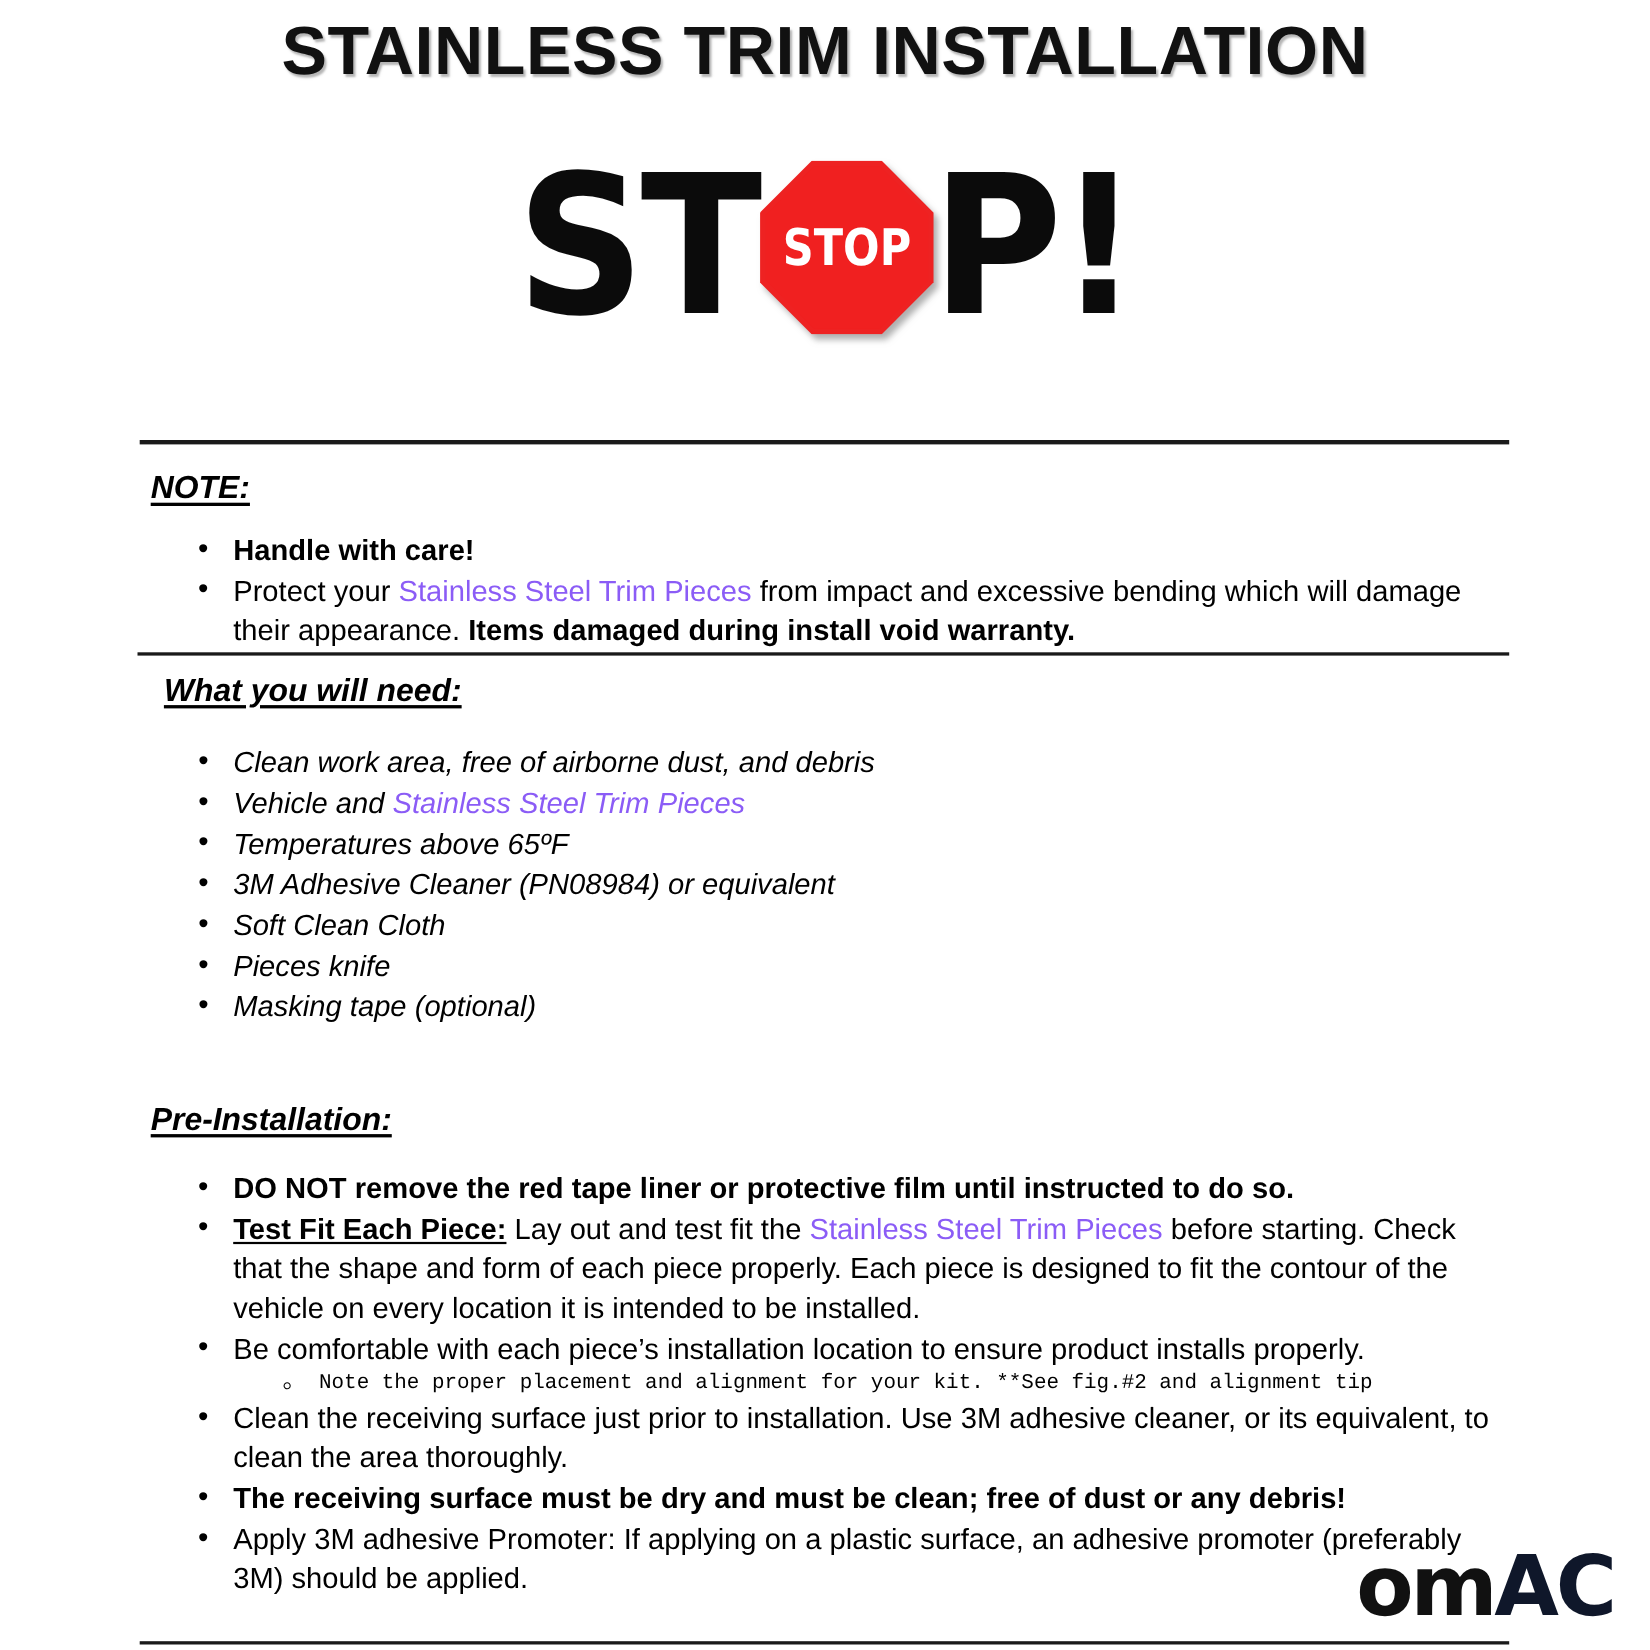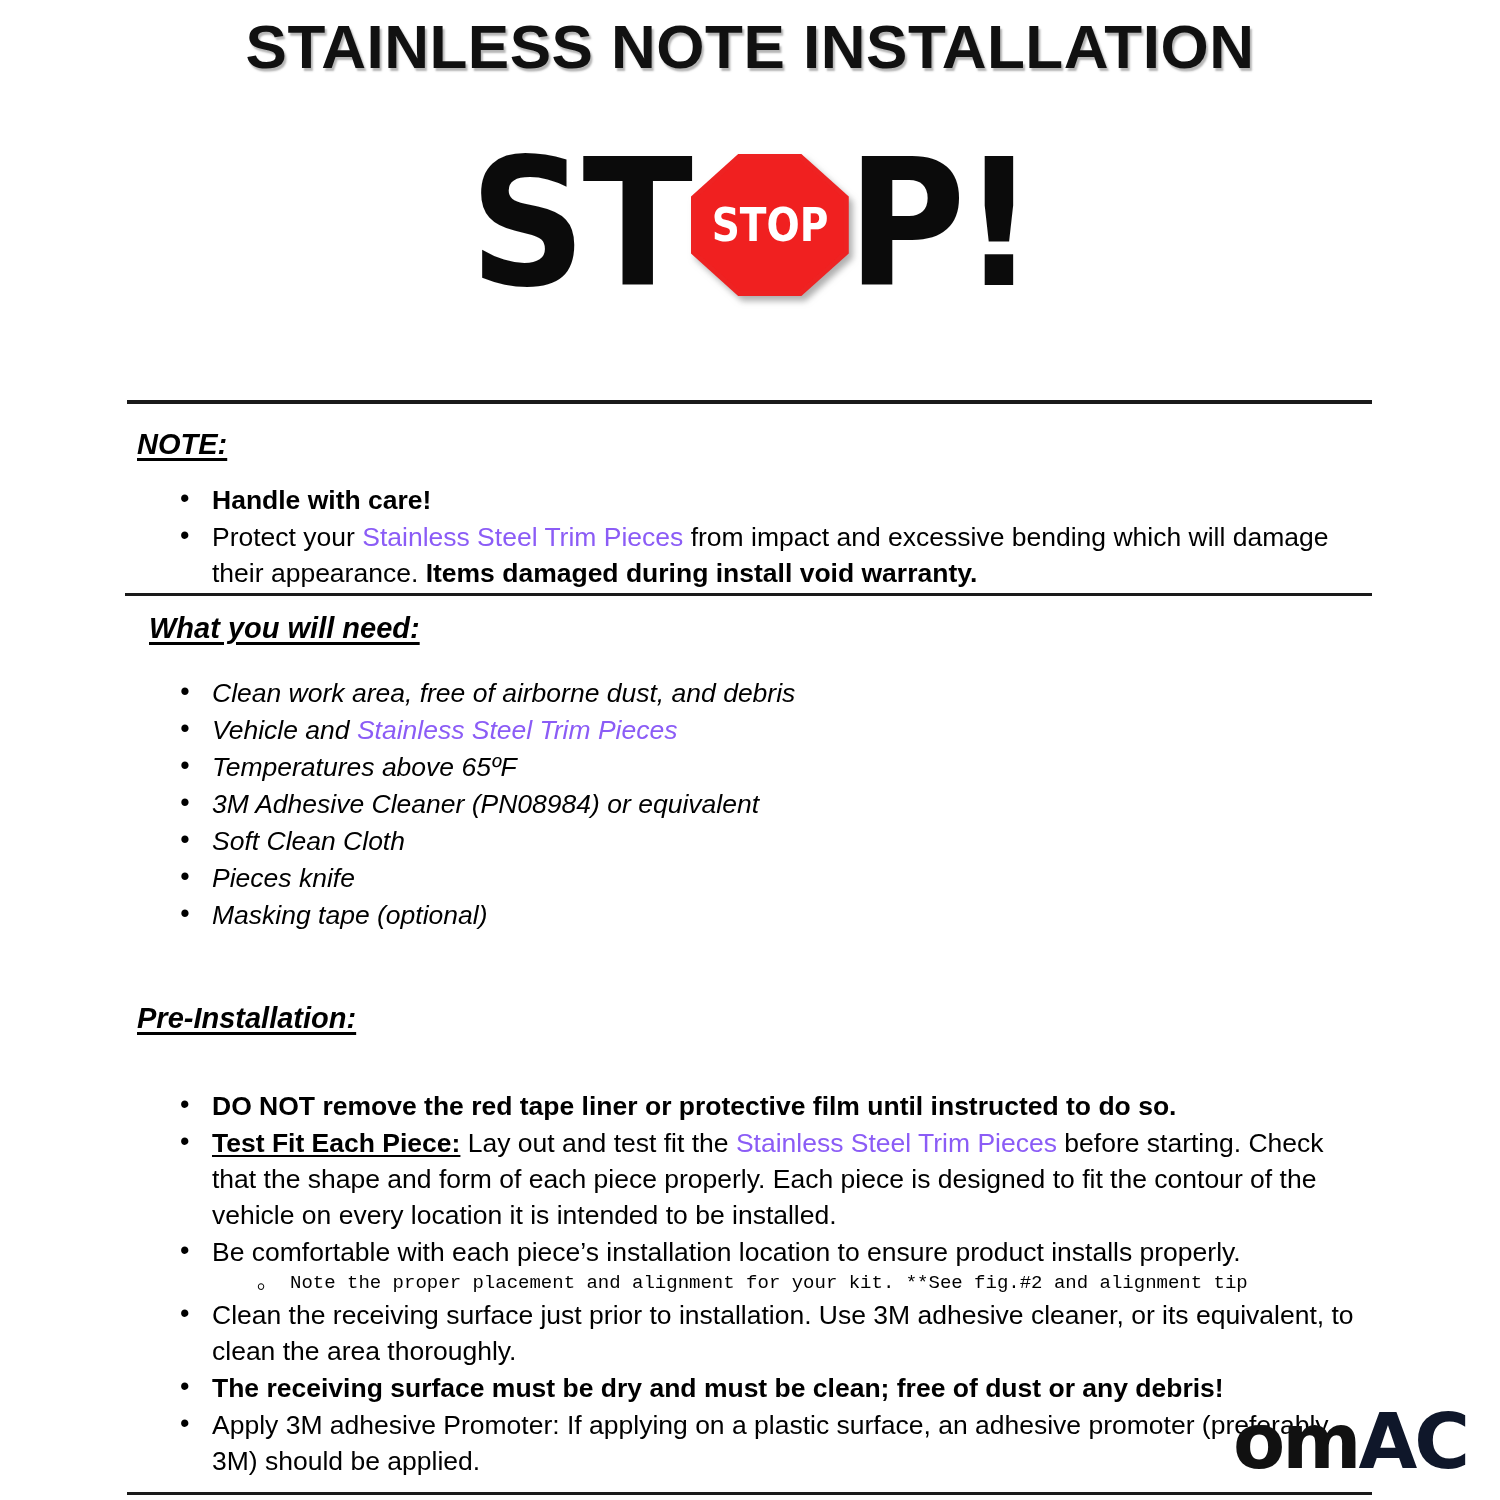--- a/index.html
+++ b/index.html
@@ -47,21 +47,21 @@
     letter-spacing: -4px;
     display: inline-block;
     transform: scaleX(0.92);
   }
   .stop-left { margin-right: -4px; }
   .stop-right { margin-left: -6px; }
 
   .stop-sign {
     position: relative;
     width: 158px;
-    height: 142px;
+    height: 158px;
     margin: 0 -4px;
     flex: 0 0 auto;
     filter: drop-shadow(4px 5px 3px rgba(110,110,110,0.55));
   }
   .stop-oct {
     position: absolute;
     inset: 0;
     background: #ee2222;
     clip-path: polygon(30% 0%, 70% 0%, 100% 30%, 100% 70%, 70% 100%, 30% 100%, 0% 70%, 0% 30%);
   }
@@ -159,42 +159,42 @@
   .red { color: #8b5cf6; }
   .u-b { font-weight: bold; text-decoration: underline; text-underline-offset: 3px; text-decoration-thickness: 2px; }
 
   
   .blk-note-head   { position: absolute; left: 8px;  top: 26px; }
   .blk-note-list   { position: absolute; left: 0;    top: 82px; right: 0; }
   .rule-2          { position: absolute; left: -2px; top: 193px; width: 1247px; }
   .blk-need-head   { position: absolute; left: 20px;  top: 210px; }
   .blk-need-list   { position: absolute; left: 0;    top: 275px; right: 0; font-style: italic; }
   .blk-pre-head    { position: absolute; left: 8px;  top: 600px; }
-  .blk-pre-list    { position: absolute; left: 0;    top: 662px; right: 0; margin-top: 26px; }
+  .blk-pre-list    { position: absolute; left: 0;    top: 662px; right: 0; }
   .rule-bottom     { position: absolute; left: 0;    top: 1092px; width: 1245px; }
 
   
   .omac-logo {
     position: absolute;
     left: 1233px;
     top: 1404px;
     font-family: "DejaVu Sans", sans-serif;
     font-weight: bold;
     font-size: 76px;
     line-height: 1;
     letter-spacing: -3px;
   }
   .omac-o { color: #111111; }
   .omac-m { color: #111111; }
   .omac-ac { color: #0f172a; }
 </style>
 </head>
 <body>
 
-<div class="doc-title">STAINLESS NOTE INSTALLATION</div>
+<div class="doc-title">STAINLESS TRIM INSTALLATION</div>
 
 <div class="stop-graphic">
   <span class="stop-letters stop-left">ST</span>
   <span class="stop-sign">
     <span class="stop-oct"></span>
     <span class="stop-oct-inner"></span>
     <span class="stop-word">STOP</span>
   </span>
   <span class="stop-letters stop-right">P!</span>
 </div>

